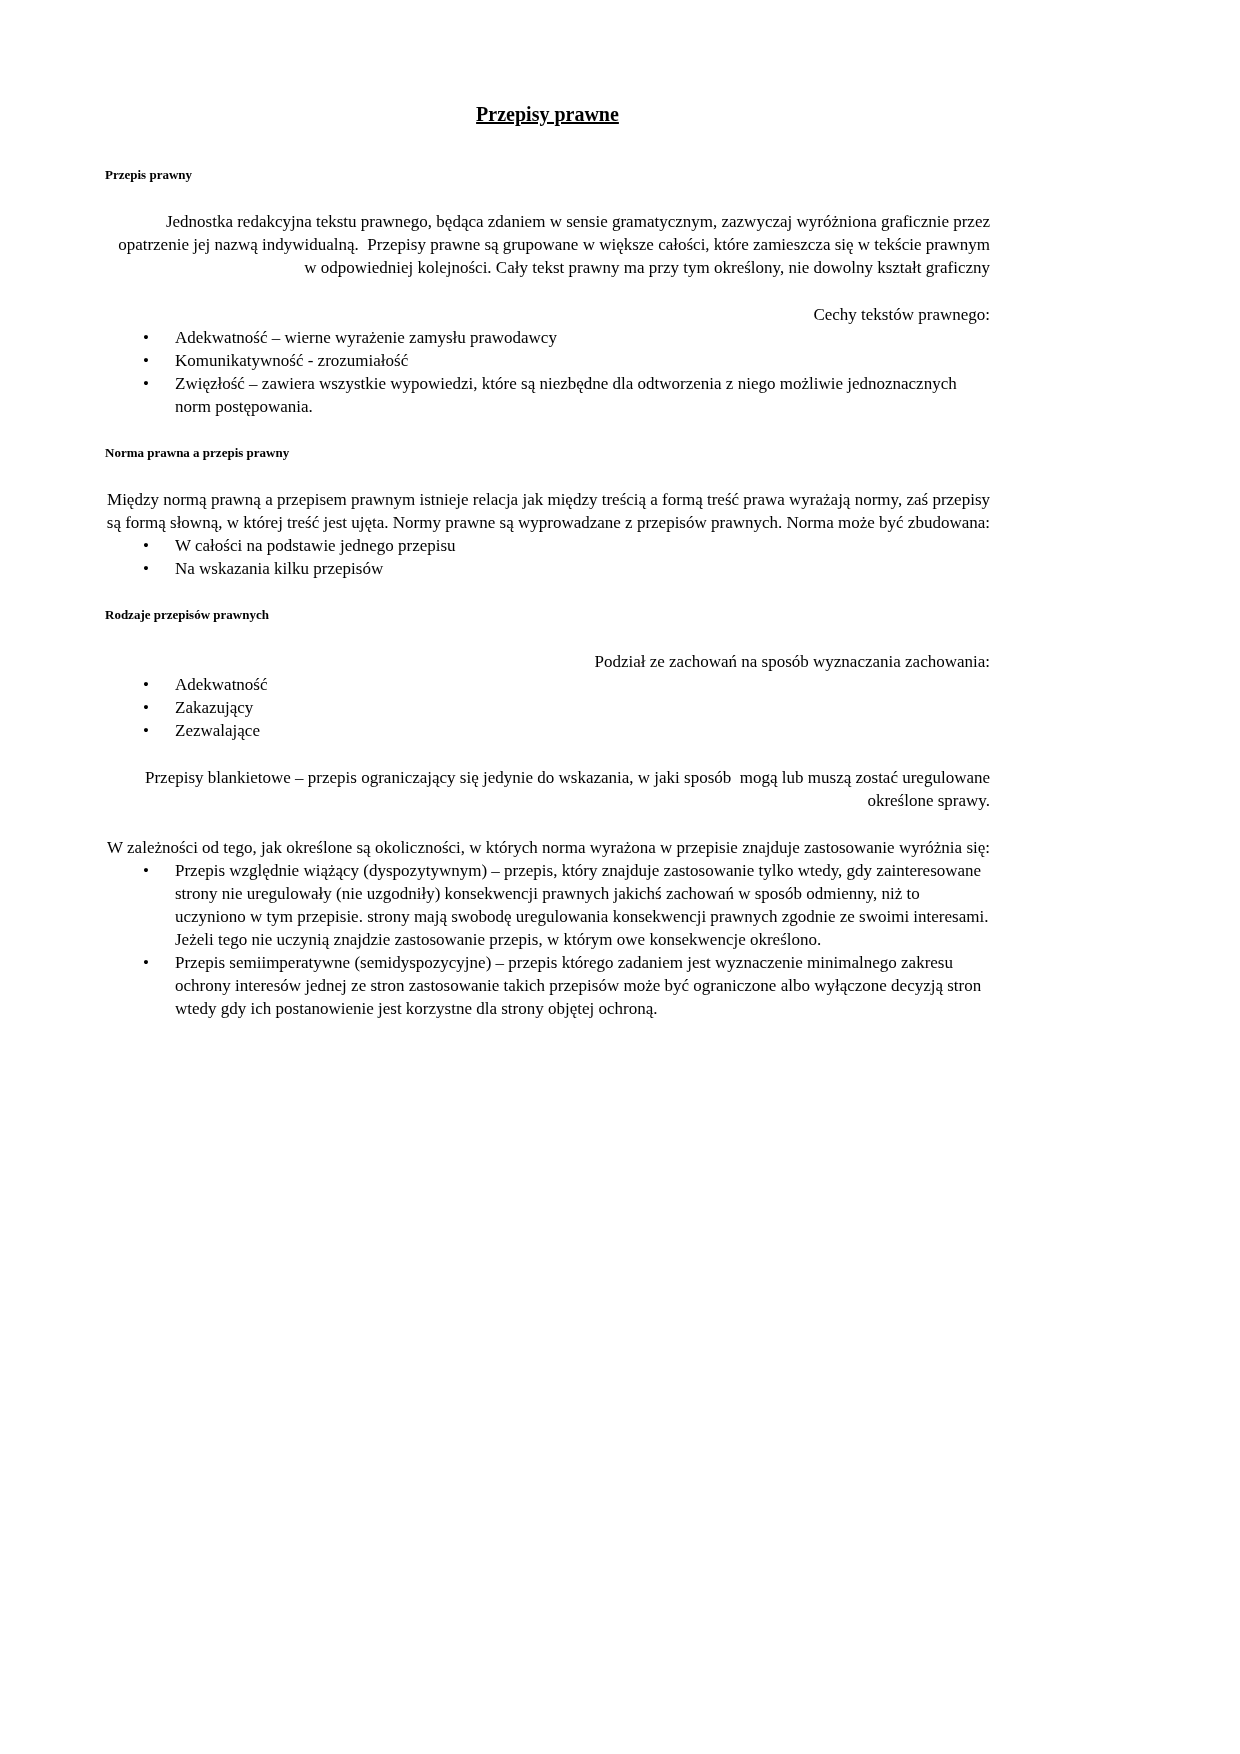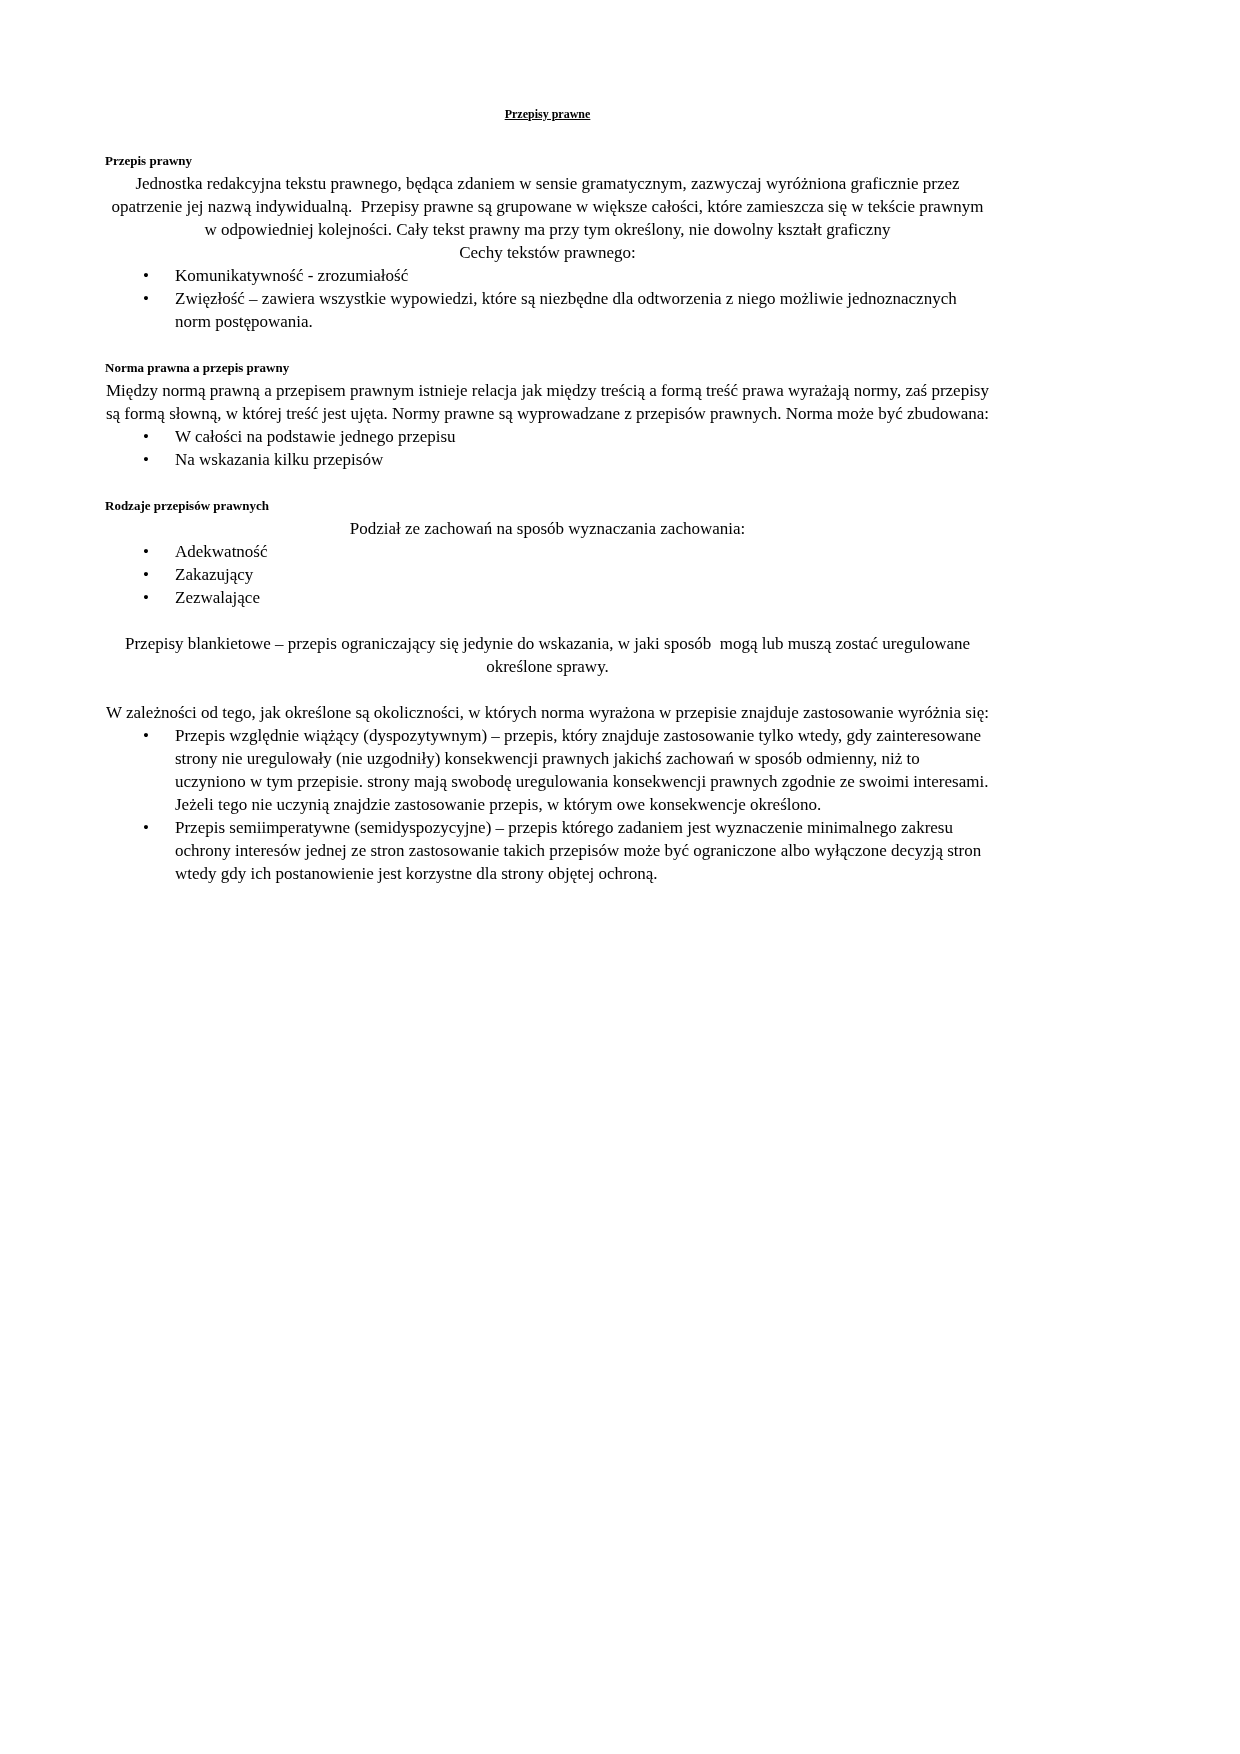--- a/index.html
+++ b/index.html
@@ -14,36 +14,37 @@
     line-height: 23px;
     color: #000000;
   }
   .page {
     width: 1240px;
     min-height: 1754px;
     padding: 103px 250px 60px 105px;
     background: #ffffff;
   }
   .doc-title {
-    font-size: 12px;
+    font-size: 20px;
     line-height: 23px;
     font-weight: bold;
     text-decoration: underline;
     text-align: center;
-    margin-bottom: 23px;
+    margin-bottom: 37px;
   }
   .block + .block { margin-top: 23px; }
   h2.sec-heading {
     font-size: 13px;
     line-height: 23px;
     font-weight: bold;
   }
   p.para {
     white-space: pre-wrap;
-    text-align: center;
+    text-align: right;
+    margin-top: 24px;
   }
   ul.bullets {
     list-style: none;
   }
   ul.bullets li {
     position: relative;
     padding-left: 70px;
     white-space: pre-wrap;
   }
   ul.bullets li::before {
@@ -58,20 +59,21 @@
 
 <div class="page">
 
   <h1 class="doc-title">Przepisy prawne</h1>
 
   <section class="block">
     <h2 class="sec-heading">Przepis prawny</h2>
     <p class="para">Jednostka redakcyjna tekstu prawnego, będąca zdaniem w sensie gramatycznym, zazwyczaj wyróżniona graficznie przez opatrzenie jej nazwą indywidualną.  Przepisy prawne są grupowane w większe całości, które zamieszcza się w tekście prawnym w odpowiedniej kolejności. Cały tekst prawny ma przy tym określony, nie dowolny kształt graficzny</p>
     <p class="para">Cechy tekstów prawnego:</p>
     <ul class="bullets">
+      <li>Adekwatność – wierne wyrażenie zamysłu prawodawcy</li>
       <li>Komunikatywność - zrozumiałość</li>
       <li>Zwięzłość – zawiera wszystkie wypowiedzi, które są niezbędne dla odtworzenia z niego możliwie jednoznacznych norm postępowania.</li>
     </ul>
   </section>
 
   <section class="block">
     <h2 class="sec-heading">Norma prawna a przepis prawny</h2>
     <p class="para">Między normą prawną a przepisem prawnym istnieje relacja jak między treścią a formą treść prawa wyrażają normy, zaś przepisy są formą słowną, w której treść jest ujęta. Normy prawne są wyprowadzane z przepisów prawnych. Norma może być zbudowana:</p>
     <ul class="bullets">
       <li>W całości na podstawie jednego przepisu</li>

